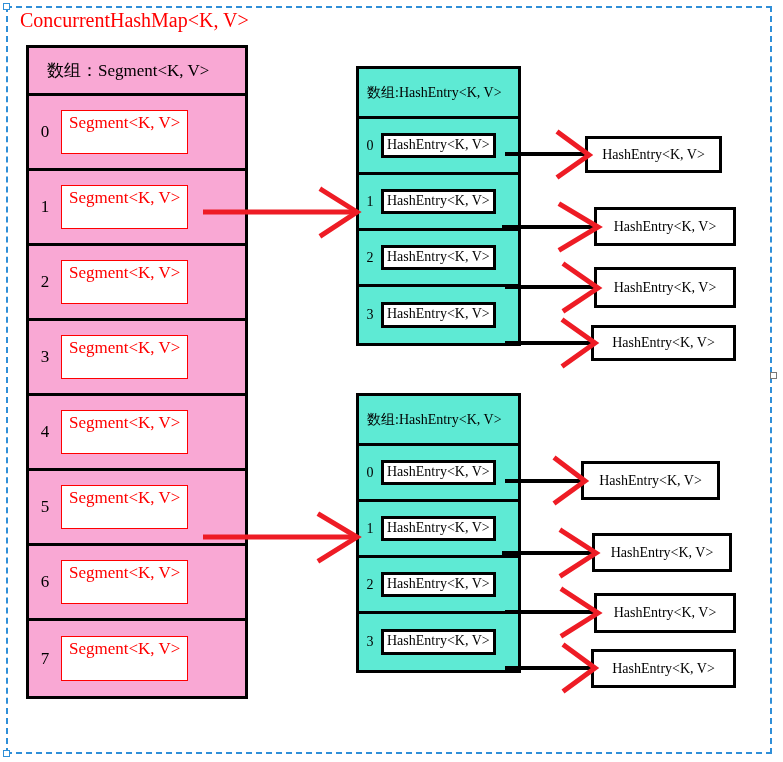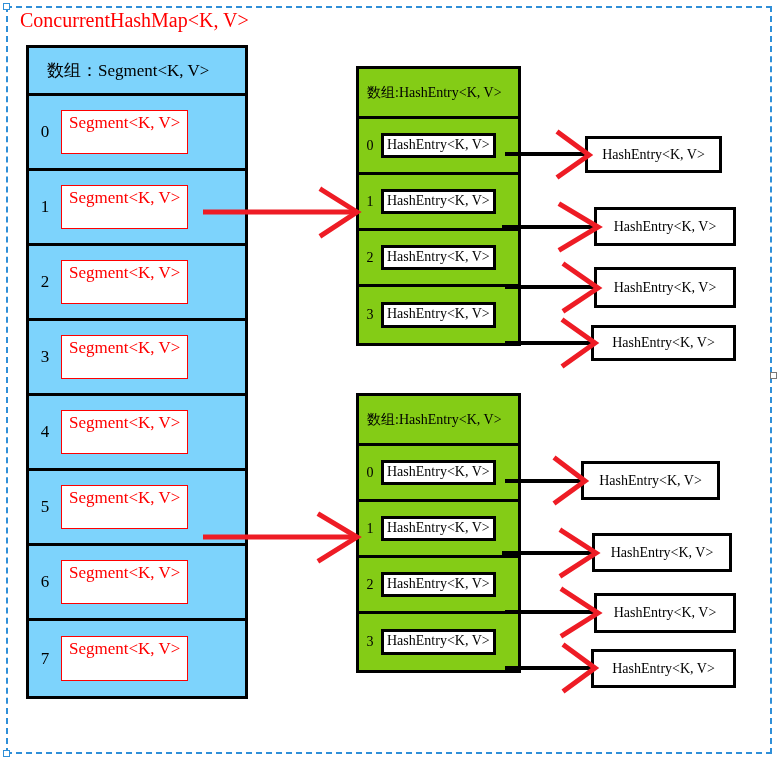--- a/index.html
+++ b/index.html
@@ -37,21 +37,21 @@
     letter-spacing:0px;
     white-space:nowrap;
   }
 
   
   .seg-table{
     position:absolute;left:26px;top:45px;
     width:222px;
     border:3px solid #000;
     box-sizing:border-box;
-    background:#7dd3fc;
+    background:#f9a8d4;
   }
   .seg-head{
     height:48px;
     border-bottom:3px solid #000;
     box-sizing:border-box;
     display:flex;align-items:center;
     padding-left:18px;
     font-size:17px;color:#000;
     white-space:nowrap;
   }
@@ -77,21 +77,21 @@
     background:#fff;
     line-height:1.1;
   }
 
   
   .he-table{
     position:absolute;
     width:165px;
     border:3px solid #000;
     box-sizing:border-box;
-    background:#84cc16;
+    background:#5eead4;
   }
   .he-table.t1{left:356px;top:66px;}
   .he-table.t2{left:356px;top:393px;}
   .he-head{
     height:50px;
     border-bottom:3px solid #000;
     box-sizing:border-box;
     display:flex;align-items:center;
     padding-left:8px;
     font-size:14px;color:#000;

